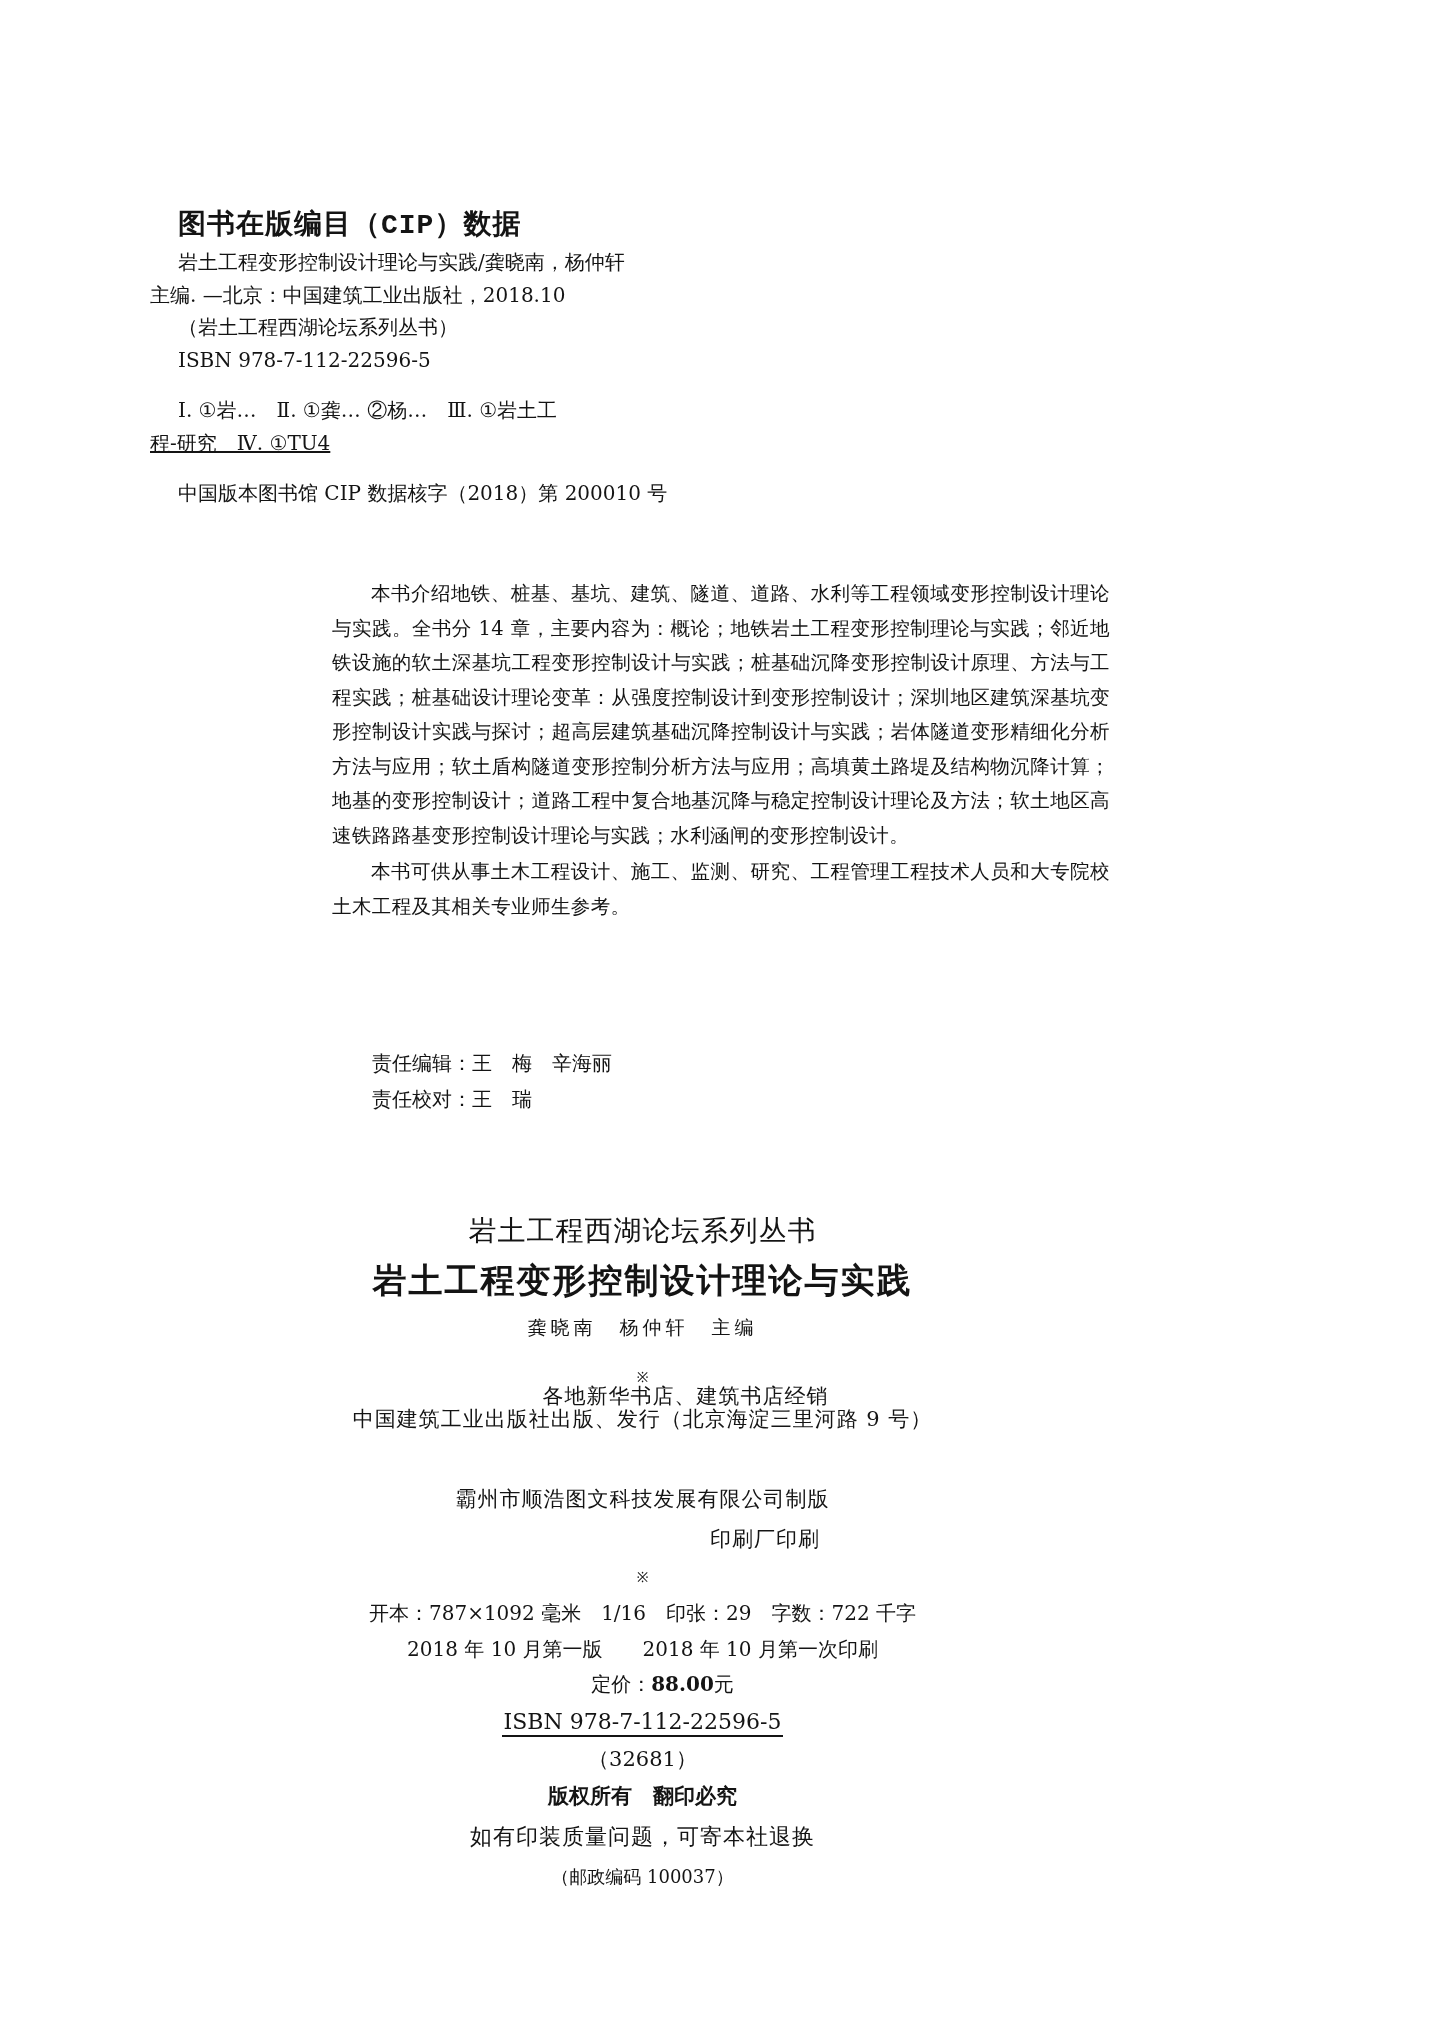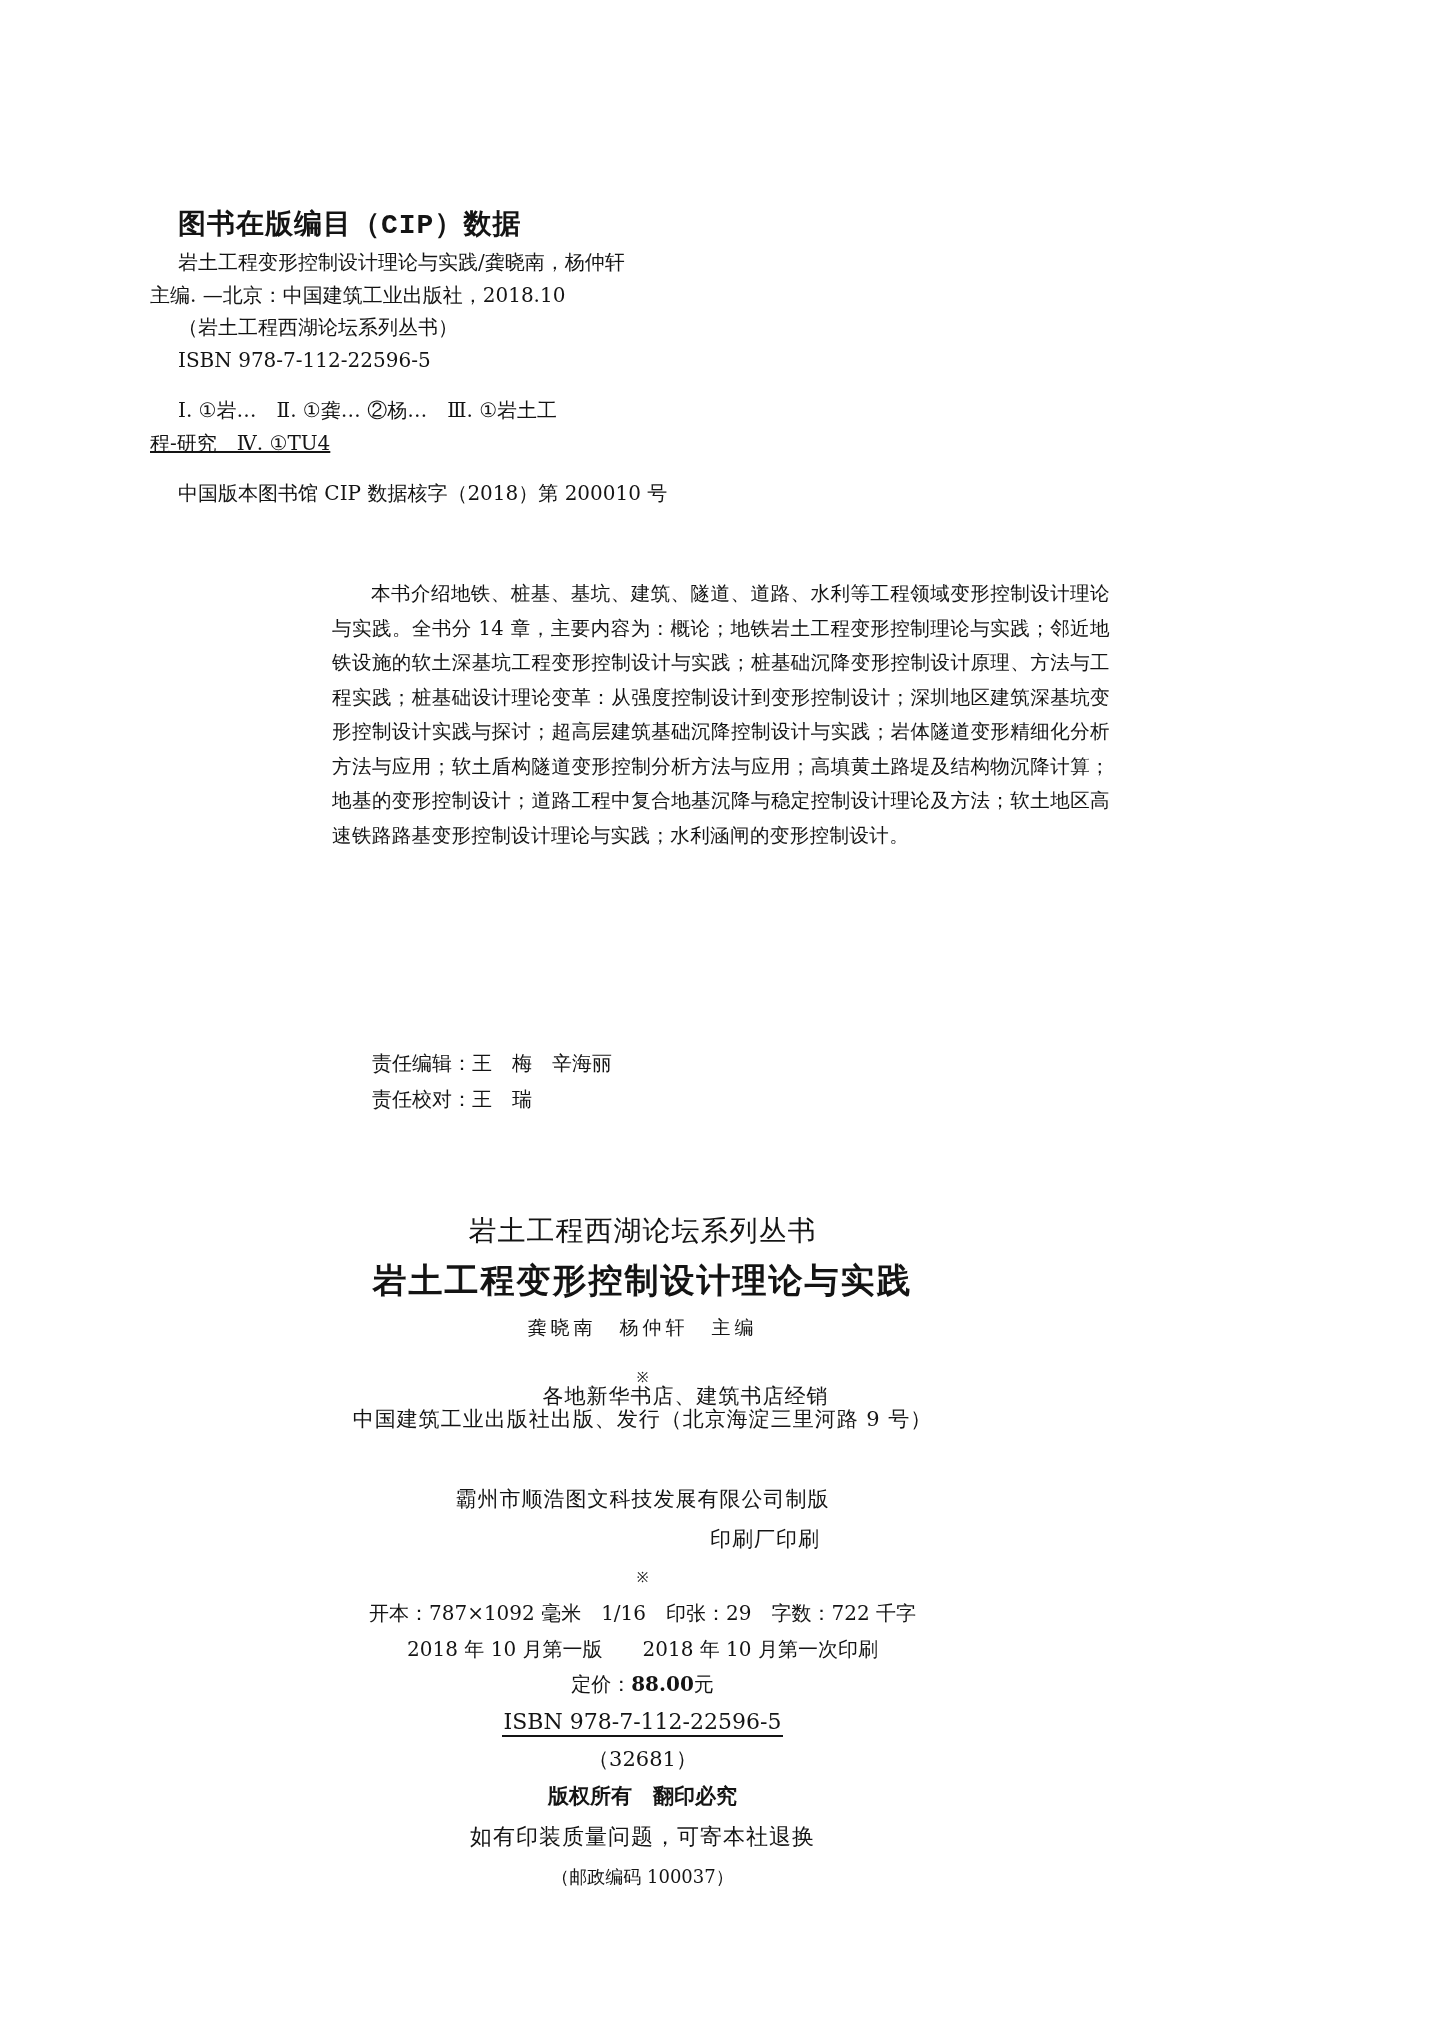--- a/index.html
+++ b/index.html
@@ -32,39 +32,40 @@
 <div class="abs cip" style="left:178px; top:246px;">岩土工程变形控制设计理论与实践/龚晓南，杨仲轩</div>
 <div class="abs cip" style="left:150px; top:279px;">主编. —北京：中国建筑工业出版社，2018.10</div>
 <div class="abs cip" style="left:178px; top:311px;">（岩土工程西湖论坛系列丛书）</div>
 <div class="abs cip" style="left:178px; top:344px;">ISBN 978-7-112-22596-5</div>
 <div class="abs cip" style="left:178px; top:394px;">Ⅰ. ①岩…　Ⅱ. ①龚… ②杨…　Ⅲ. ①岩土工</div>
 <div class="abs cip" style="left:150px; top:427px;text-decoration:underline;">程-研究　Ⅳ. ①TU4</div>
 <div class="abs cip" style="left:178px; top:477px;">中国版本图书馆 CIP 数据核字（2018）第 200010 号</div>
 
 <div class="abs summary">
   <p>本书介绍地铁、桩基、基坑、建筑、隧道、道路、水利等工程领域变形控制设计理论与实践。全书分 14 章，主要内容为：概论；地铁岩土工程变形控制理论与实践；邻近地铁设施的软土深基坑工程变形控制设计与实践；桩基础沉降变形控制设计原理、方法与工程实践；桩基础设计理论变革：从强度控制设计到变形控制设计；深圳地区建筑深基坑变形控制设计实践与探讨；超高层建筑基础沉降控制设计与实践；岩体隧道变形精细化分析方法与应用；软土盾构隧道变形控制分析方法与应用；高填黄土路堤及结构物沉降计算；地基的变形控制设计；道路工程中复合地基沉降与稳定控制设计理论及方法；软土地区高速铁路路基变形控制设计理论与实践；水利涵闸的变形控制设计。</p>
+  <p>本书可供从事土木工程设计、施工、监测、研究、工程管理工程技术人员和大专院校土木工程及其相关专业师生参考。</p>
 </div>
 
 <div class="abs editors" style="top:1050px;">责任编辑：王　梅　辛海丽</div>
 <div class="abs editors" style="top:1086px;">责任校对：王　瑞</div>
 
 <div class="abs center series">岩土工程西湖论坛系列丛书</div>
 <div class="abs center main-title">岩土工程变形控制设计理论与实践</div>
 <div class="abs center chief">龚晓南　杨仲轩　主编</div>
 <div class="abs center star" style="top:1367px;">※</div>
 
 <div class="abs center pub" style="top:1405px;">中国建筑工业出版社出版、发行（北京海淀三里河路 9 号）</div>
 <div class="abs center pub" style="top:1382px;padding-left:43px;">各地新华书店、建筑书店经销</div>
 <div class="abs center pub" style="top:1485px;">霸州市顺浩图文科技发展有限公司制版</div>
 <div class="abs pub" style="left:710px; top:1525px;">印刷厂印刷</div>
 <div class="abs center star" style="top:1567px;">※</div>
 
 <div class="abs center spec" style="top:1600px;">开本：787×1092 毫米　1/16　印张：29　字数：722 千字</div>
 <div class="abs center spec" style="top:1636px;">2018 年 10 月第一版　　2018 年 10 月第一次印刷</div>
-<div class="abs center spec price" style="top:1671px;">
+<div class="abs center spec price" style="top:1671px;padding-left:20px;">
   <span>定价：</span><b>88.00</b><span>元</span>
 </div>
 <div class="abs center" style="top:1709px;">
   <span class="isbn-box">ISBN 978-7-112-22596-5</span>
 </div>
 <div class="abs center spec" style="top:1745px; font-size:21px;">（32681）</div>
 <div class="abs center rights" style="top:1782px;">版权所有　翻印必究</div>
 <div class="abs center pub" style="top:1822px; font-size:22px;">如有印装质量问题，可寄本社退换</div>
 <div class="abs center spec" style="top:1865px; font-size:18px;">（邮政编码 100037）</div>
 

